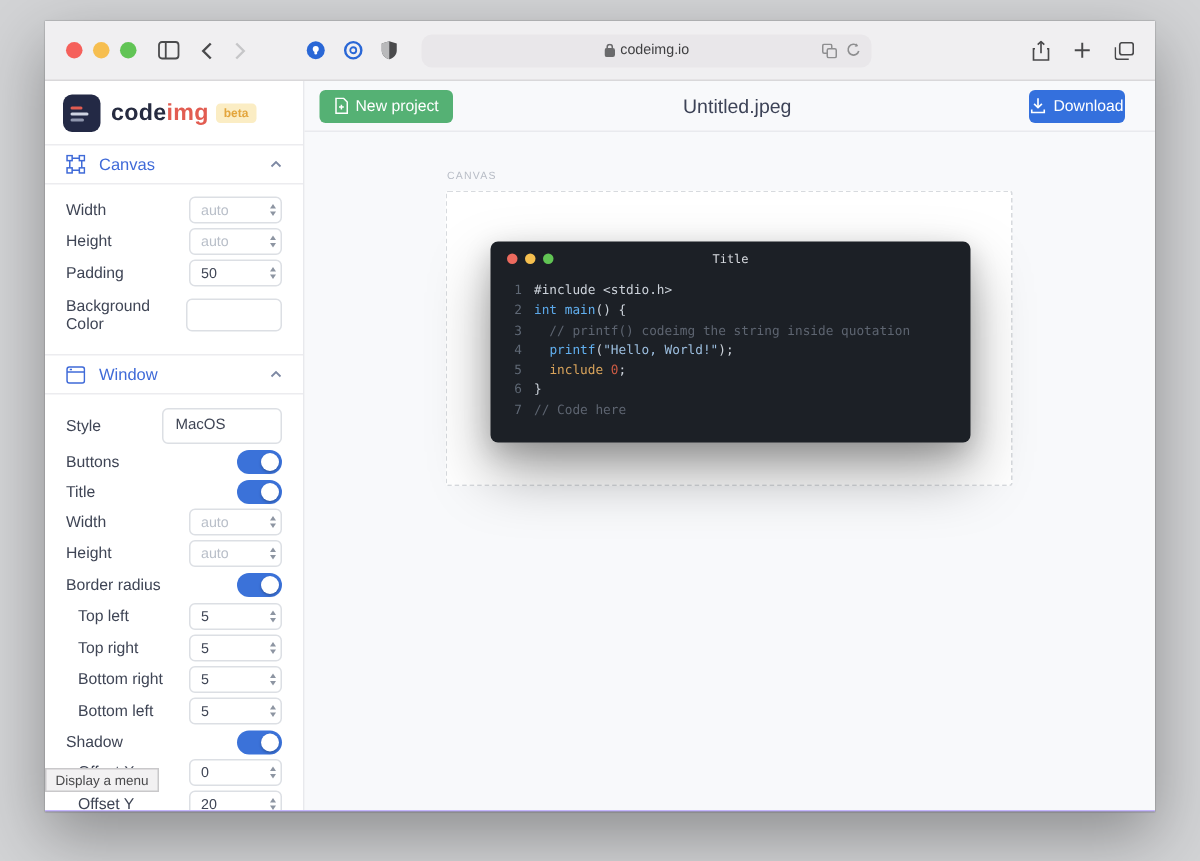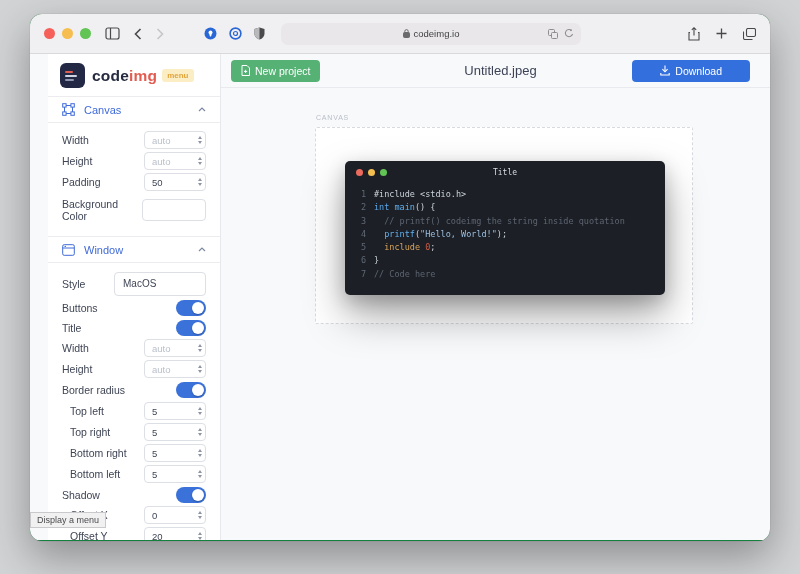--- a/index.html
+++ b/index.html
@@ -6,21 +6,21 @@
   html,body { width:800px; height:574px; }
   body{
     font-family:"Liberation Sans", sans-serif;
     background:#d2d3d5;
     overflow:hidden;
     position:relative;
   }
   
   .bwindow{
     position:absolute; left:30px; top:14px; width:740px; height:527px;
-    background:#15803d; border-radius:12px; overflow:hidden;
+    background:#c4b5fd; border-radius:0; overflow:hidden;
     box-shadow:0 16px 40px rgba(0,0,0,.33), 0 0 1px rgba(0,0,0,.4);
   }
   .toolbar{
     height:40px; background:#f0eff1; border-bottom:1px solid #d9d8da;
     display:flex; align-items:center; padding:0 14px;
   }
   .tl-group{ display:flex; gap:7px; margin-right:14px; }
   .tl{ width:11px; height:11px; border-radius:50%; }
   .tl.red{ background:#f5605b; } .tl.yel{ background:#f6be50; } .tl.grn{ background:#61c455; }
   .nav-ic{ display:flex; align-items:center; gap:14px; color:#4a4a4c; }
@@ -30,21 +30,21 @@
     width:300px; height:22px; margin-left:16px; background:#e9e7ea; border-radius:7px;
     display:flex; align-items:center; justify-content:center; position:relative;
     font-size:9.5px; color:#3f3f41; gap:4px;
   }
   .urlbar .bar-right{ position:absolute; right:7px; display:flex; gap:6px; align-items:center; color:#8e8e90;}
   .right-ic{ margin-left:auto; display:flex; align-items:center; gap:16px; color:#48484a; }
   
   .app{ display:flex; height:486px; background:#f8f9fb; }
   .sidebar{
     width:173px; background:#ffffff; border-right:1px solid #e8e9ed;
-    overflow:hidden; flex-shrink:0;margin-left:18px;
+    overflow:hidden; flex-shrink:0;
   }
   .logo-row{ display:flex; align-items:center; padding:9px 12px 8px; height:42px; }
   .logo-mark{ width:25px; height:25px; border-radius:6px; background:#232945;
     display:flex; flex-direction:column; justify-content:center; gap:2px; padding-left:5px; margin-right:7px;}
   .logo-mark i{ display:block; height:2px; border-radius:1px; }
   .logo-mark i:nth-child(1){ width:8px; background:#e25c51; }
   .logo-mark i:nth-child(2){ width:12px; background:#cfd4e2; }
   .logo-mark i:nth-child(3){ width:9px; background:#8f96ad; }
   .logo-text{ font-size:15.5px; font-weight:bold; color:#262b40; letter-spacing:.2px;}
   .logo-text .accent{ color:#e25c51; }
@@ -73,32 +73,32 @@
   .num-input input::placeholder{ color:#b9bfc9; }
   .stepper{ position:absolute; right:4px; top:0; height:18px; display:flex; flex-direction:column;
     justify-content:center; gap:2px; cursor:pointer;}
   .stepper i{ display:block; width:0; height:0; border-left:2.5px solid transparent; border-right:2.5px solid transparent; }
   .stepper .up{ border-bottom:3px solid #8d95a2; }
   .stepper .dn{ border-top:3px solid #8d95a2; }
   .color-input{ width:64px; height:22px; border:1px solid #dcdfe4; border-radius:4px; background:#fff; outline:none;}
   .toggle{ width:30px; height:16px; border-radius:8px; background:#3b72d9; position:relative; cursor:pointer;}
   .toggle::after{ content:""; position:absolute; right:2px; top:2px; width:12px; height:12px;
     border-radius:50%; background:#fff; box-shadow:0 1px 2px rgba(0,0,0,.25); }
-  .select{ width:92px; height:24px; border:1px solid #dcdfe4; border-radius:4px; background:#fff;
+  .select{ width:80px; height:24px; border:1px solid #dcdfe4; border-radius:4px; background:#fff;
     display:flex; align-items:center; font-size:10px; color:#3f4555; padding:0 8px; cursor:pointer;}
   .select .caret{ margin-left:auto; width:0; height:0; border-left:3.5px solid transparent;
     border-right:3.5px solid transparent; border-top:4px solid #70768  4;}
   .select .caret{ border-top-color:#707684; }
   
   .main{ flex:1; display:flex; flex-direction:column; position:relative; }
   .app-header{ height:34px; border-bottom:1px solid #e9eaee; display:flex; align-items:center; position:relative; }
   .btn{ display:flex; align-items:center; gap:5px; border:none; border-radius:4px; color:#fff;
     font-size:10.5px; font-family:"Liberation Sans", sans-serif; padding:5px 10px; cursor:pointer;}
   .btn-green{ background:#55b174; margin-left:10px; }
-  .btn-blue{ background:#3470dd; margin-left:auto; margin-right:20px; padding:5px 28px;}
+  .btn-blue{ background:#3470dd; margin-left:auto; margin-right:20px; padding:5px 1px;}
   .doc-title{ position:absolute; left:10px; right:0; text-align:center; font-size:13px; color:#3d4357; font-weight:500; pointer-events:none;}
   .workspace{ flex:1; position:relative; }
   .canvas-label{ position:absolute; left:95px; top:26px; font-size:7px; letter-spacing:.8px; color:#b8bdc6; }
   .canvas-box{ position:absolute; left:94px; top:39px; width:378px; height:197px;
     border:1px dashed #d7dade; background:#fff; border-radius:2px;}
   
   .code-window{ position:absolute; left:29px; top:33px; width:320px; height:134px;
     background:#1c2026; border-radius:5px;
     box-shadow:0 20px 40px rgba(0,0,0,.35), 0 6px 18px rgba(0,0,0,.18);
     font-family:"DejaVu Sans Mono", monospace; }
@@ -220,21 +220,21 @@
   <div class="app">
 
     <div class="sidebar">
       <div class="logo-row">
         <span class="logo-mark">
             <i></i>
             <i></i>
             <i></i>
           </span>
         <span class="logo-text"><span>code</span><span class="accent">img</span></span>
-        <span class="beta-badge">menu</span>
+        <span class="beta-badge">beta</span>
       </div>
 
       <div class="sec-header">
         <span class="sec-icon">
           <svg width="13" height="13" viewBox="0 0 13 13" fill="none" stroke="#3f6ad8" stroke-width="1">
               <rect x="2.5" y="2.5" width="8" height="8"></rect>
               <rect x="0.7" y="0.7" width="3.4" height="3.4" fill="#fff"></rect>
               <rect x="8.9" y="0.7" width="3.4" height="3.4" fill="#fff"></rect>
               <rect x="0.7" y="8.9" width="3.4" height="3.4" fill="#fff"></rect>
               <rect x="8.9" y="8.9" width="3.4" height="3.4" fill="#fff"></rect>

